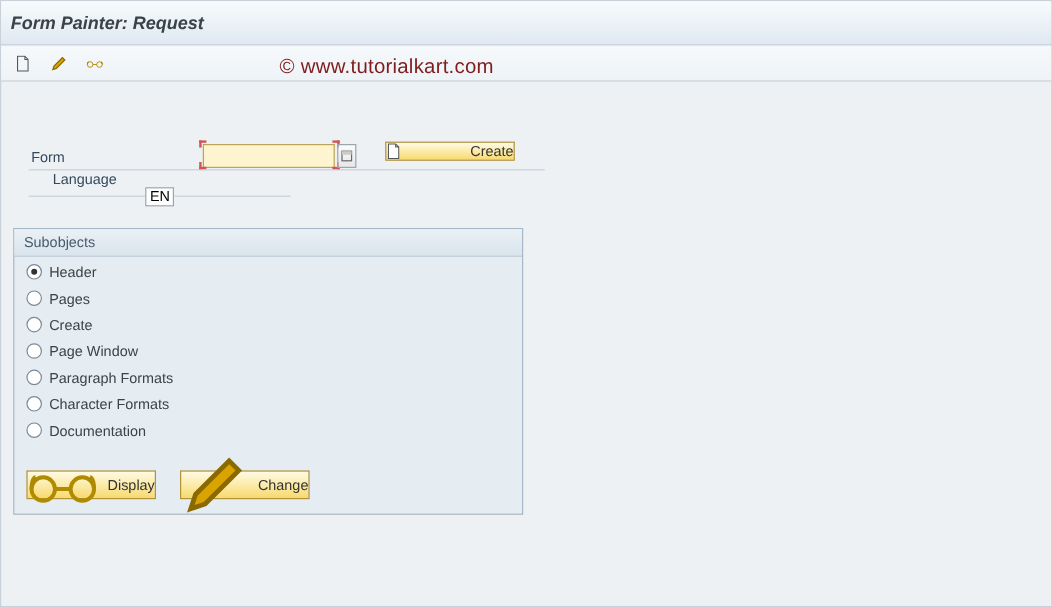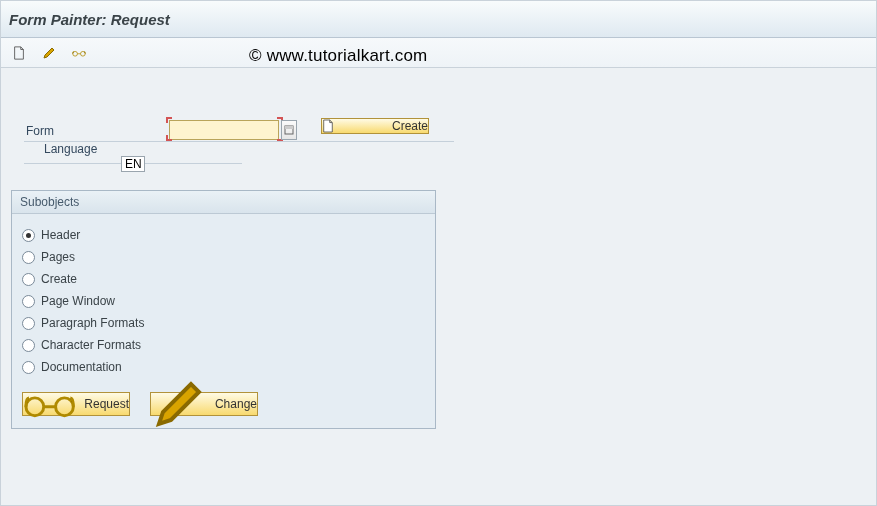--- a/index.html
+++ b/index.html
@@ -37,22 +37,22 @@
   .toolbar .tbtn {
     width: 20px; height: 20px;
     display: flex; align-items: center; justify-content: center;
     cursor: pointer;
   }
 
   
   .content { position: relative; width: 100%; }
 
   .watermark {
-    position: absolute; left: 248px; top: -22px;
-    color: #000000; font-size: 17px; font-weight: 500;
+    position: absolute; left: 232px; top: -22px;
+    color: #7f1d1d; font-size: 17px; font-weight: 500;
     letter-spacing: 0.2px;
   }
 
   
   .form-area { position: absolute; left: 23px; top: 52px; width: 430px; }
   .row { display: flex; align-items: center; height: 24px; }
   .row .lbl {
     width: 145px; color: #34495e;
     padding-left: 2px;
   }
@@ -115,21 +115,21 @@
     background:#e5edf3;
     padding-bottom:12px;
   }
   .groupbox .gb-title {
     background: linear-gradient(#eaf1f6,#d9e4ec);
     border-bottom:1px solid #bcc9d4;
     padding:4px 8px; color:#465a6c;
   }
   .radios { padding:6px 10px 8px 10px; }
   .radio-row {
-    display:flex; align-items:flex-end; height:22px; gap:6px;
+    display:flex; align-items:flex-start; height:22px; gap:6px;
     cursor:pointer;
   }
   .radio {
     width:13px; height:13px; border-radius:50%;
     border:1px solid #7a8a99; background:#fff;
     display:flex; align-items:center; justify-content:center;
   }
   .radio.checked::after{
     content:""; width:5px; height:5px; border-radius:50%; background:#333;
   }
@@ -242,21 +242,21 @@
           <span>Documentation</span>
         </div>
       </div>
       <div class="gb-buttons">
         <div class="yellow-btn">
           <svg viewBox="0 0 18 10">
               <circle cx="4" cy="6" r="3" fill="none" stroke="#b08a00"></circle>
               <circle cx="14" cy="6" r="3" fill="none" stroke="#b08a00"></circle>
               <path stroke="#b08a00" d="M7 6h4 M1 6c0-3 1-3 1-3 M17 6c0-3-1-3-1-3"></path>
             </svg>
-          <span>Request</span>
+          <span>Display</span>
         </div>
         <div class="yellow-btn">
           <svg viewBox="0 0 14 14">
               <path fill="#d9a400" stroke="#8a6a00" d="M2 12l1-3 7-7 2 2-7 7z"></path>
             </svg>
           <span>Change</span>
         </div>
       </div>
     </div>
 

